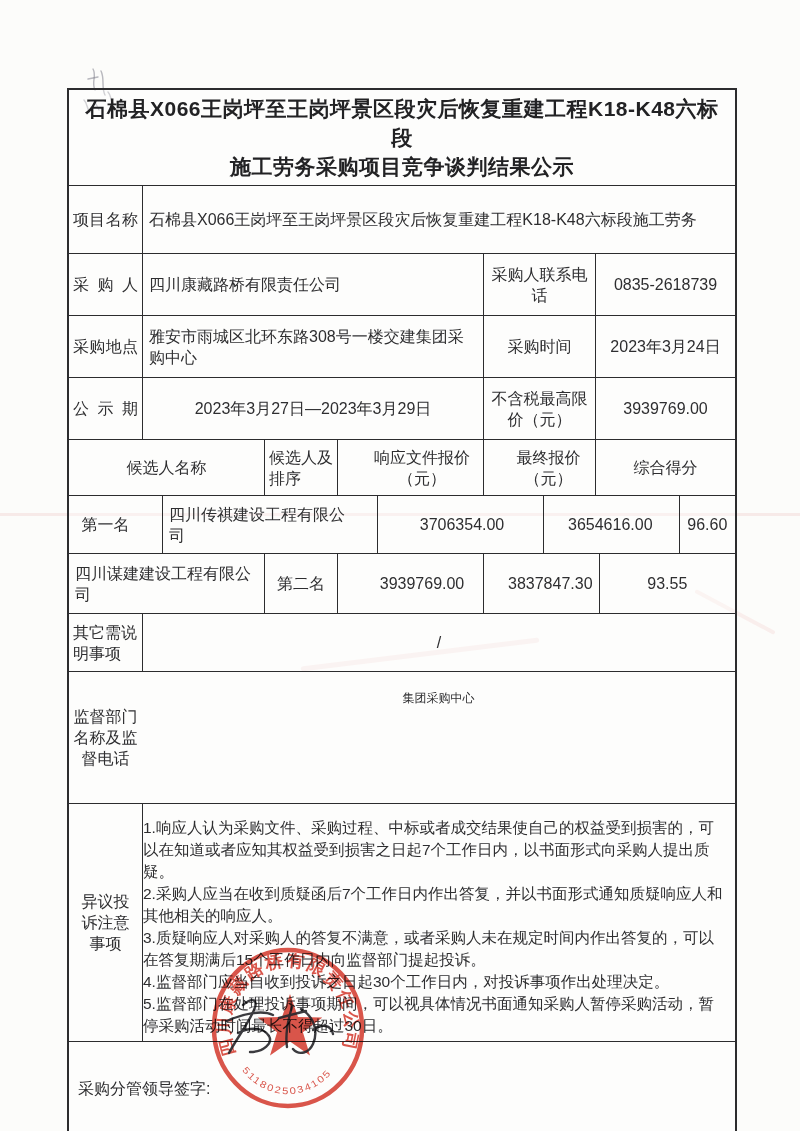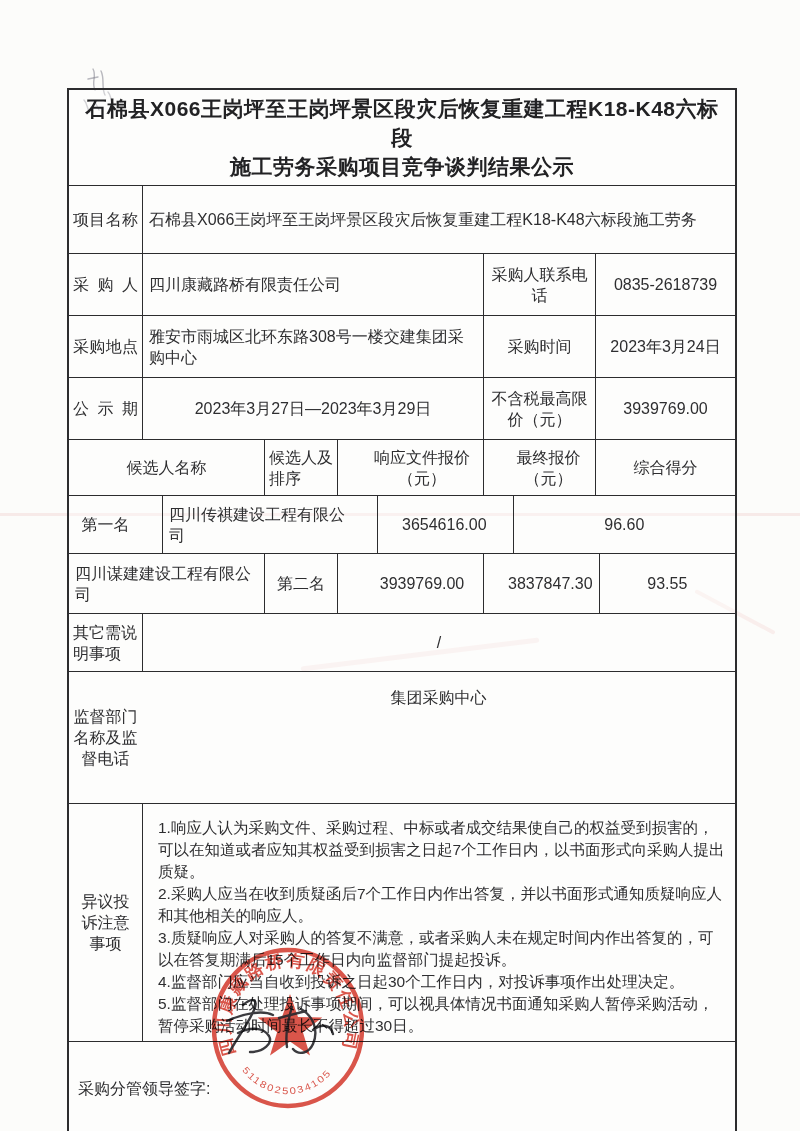--- a/index.html
+++ b/index.html
@@ -52,27 +52,27 @@
   .r-sign     {min-height:93px;}
 
   .title-cell{
     flex:1;flex-direction:column;font-weight:bold;font-size:21px;line-height:29px;
     letter-spacing:.5px;color:#222224;padding:4px 10px;
   }
 
   .supervise-stack{flex:1;display:flex;flex-direction:column;}
   .supervise-stack .sub{
     box-sizing:border-box;display:flex;align-items:center;justify-content:center;
-    font-size:16px;
+    font-size:12px;
   }
   .supervise-stack .sub-top{height:53px;}
   .supervise-stack .sub-bottom{flex:1;border-top:1.6px solid #2c2c2e;}
 
   .objection-body{
-    flex:1;display:block;padding:13px 9px 4px 15px;
+    flex:1;display:block;padding:13px 9px 4px 0;
     font-size:15.5px;line-height:22px;text-align:left;
   }
   .objection-label{flex:0 0 73px;}
 
   .sign-cell{flex:1;justify-content:flex-start;text-align:left;padding-left:9px;font-size:16px;}
 
   
   .streak-h{
     position:absolute;left:0;top:513px;width:800px;height:3px;
     background:rgba(226,140,140,.16);pointer-events:none;
@@ -152,20 +152,21 @@
       <div class="cell c-name">候选人名称</div>
       <div class="cell c-label left">候选人及排序</div>
       <div class="cell c-resp">响应文件报价（元）</div>
       <div class="cell c-final">最终报价（元）</div>
       <div class="cell c-score">综合得分</div>
     </div>
 
     <div class="row r-cand1">
       <div class="cell c-label">第一名</div>
       <div class="cell c-name left">四川传祺建设工程有限公司</div>
+      <div class="cell c-resp">3706354.00</div>
       <div class="cell c-final">3654616.00</div>
       <div class="cell c-score">96.60</div>
     </div>
 
     <div class="row r-cand2">
       <div class="cell c-name left">四川谋建建设工程有限公司</div>
       <div class="cell c-label">第二名</div>
       <div class="cell c-resp">3939769.00</div>
       <div class="cell c-final">3837847.30</div>
       <div class="cell c-score">93.55</div>

